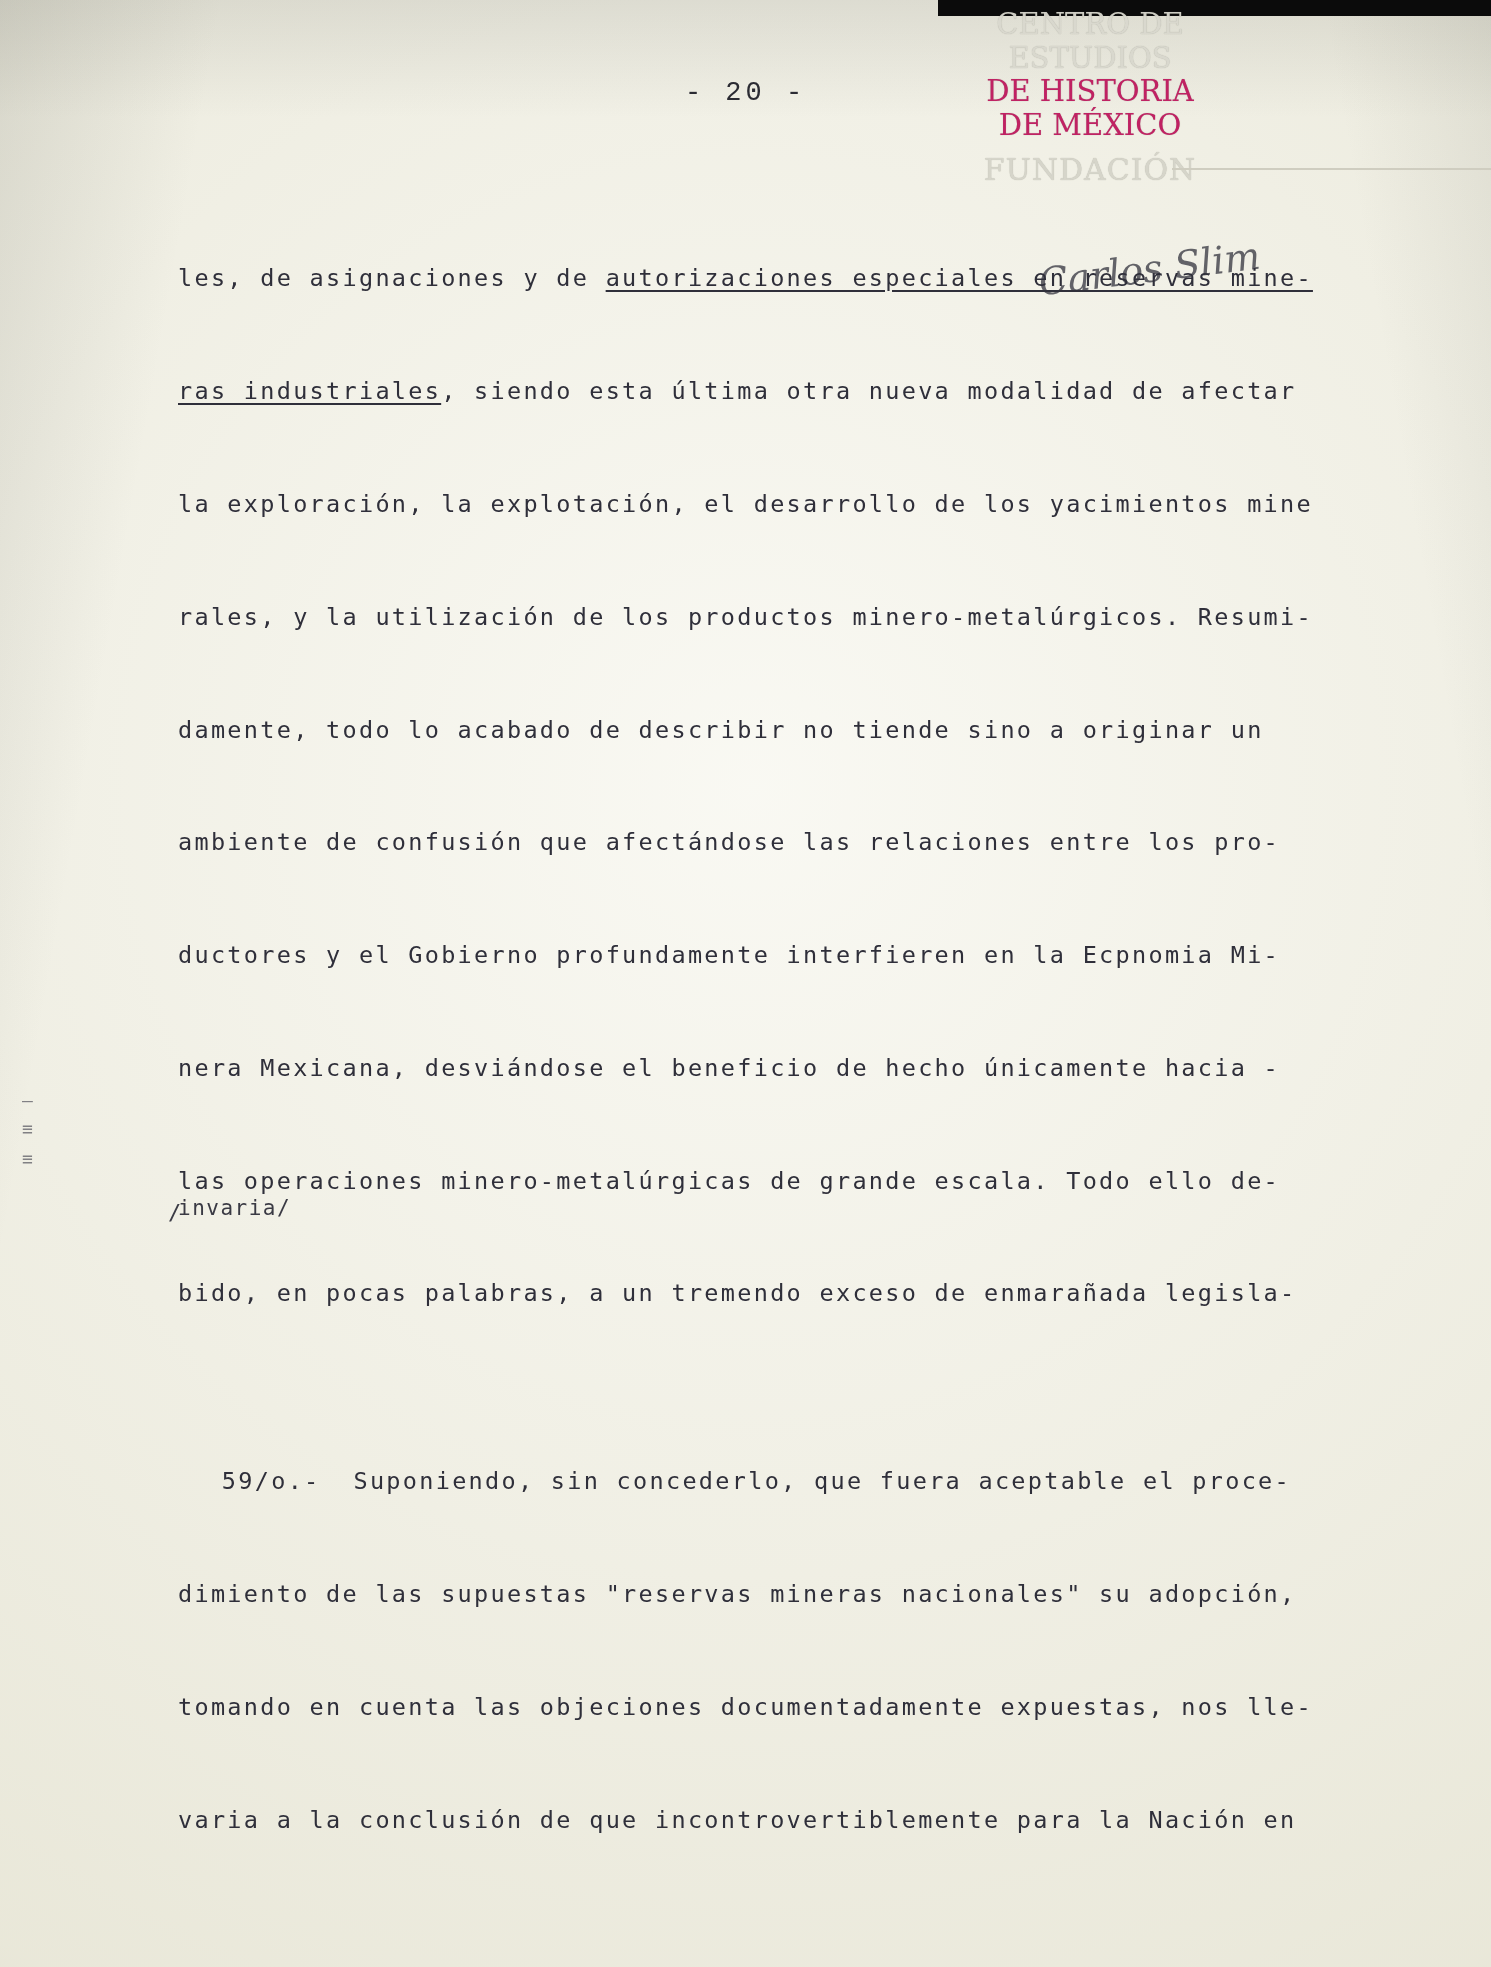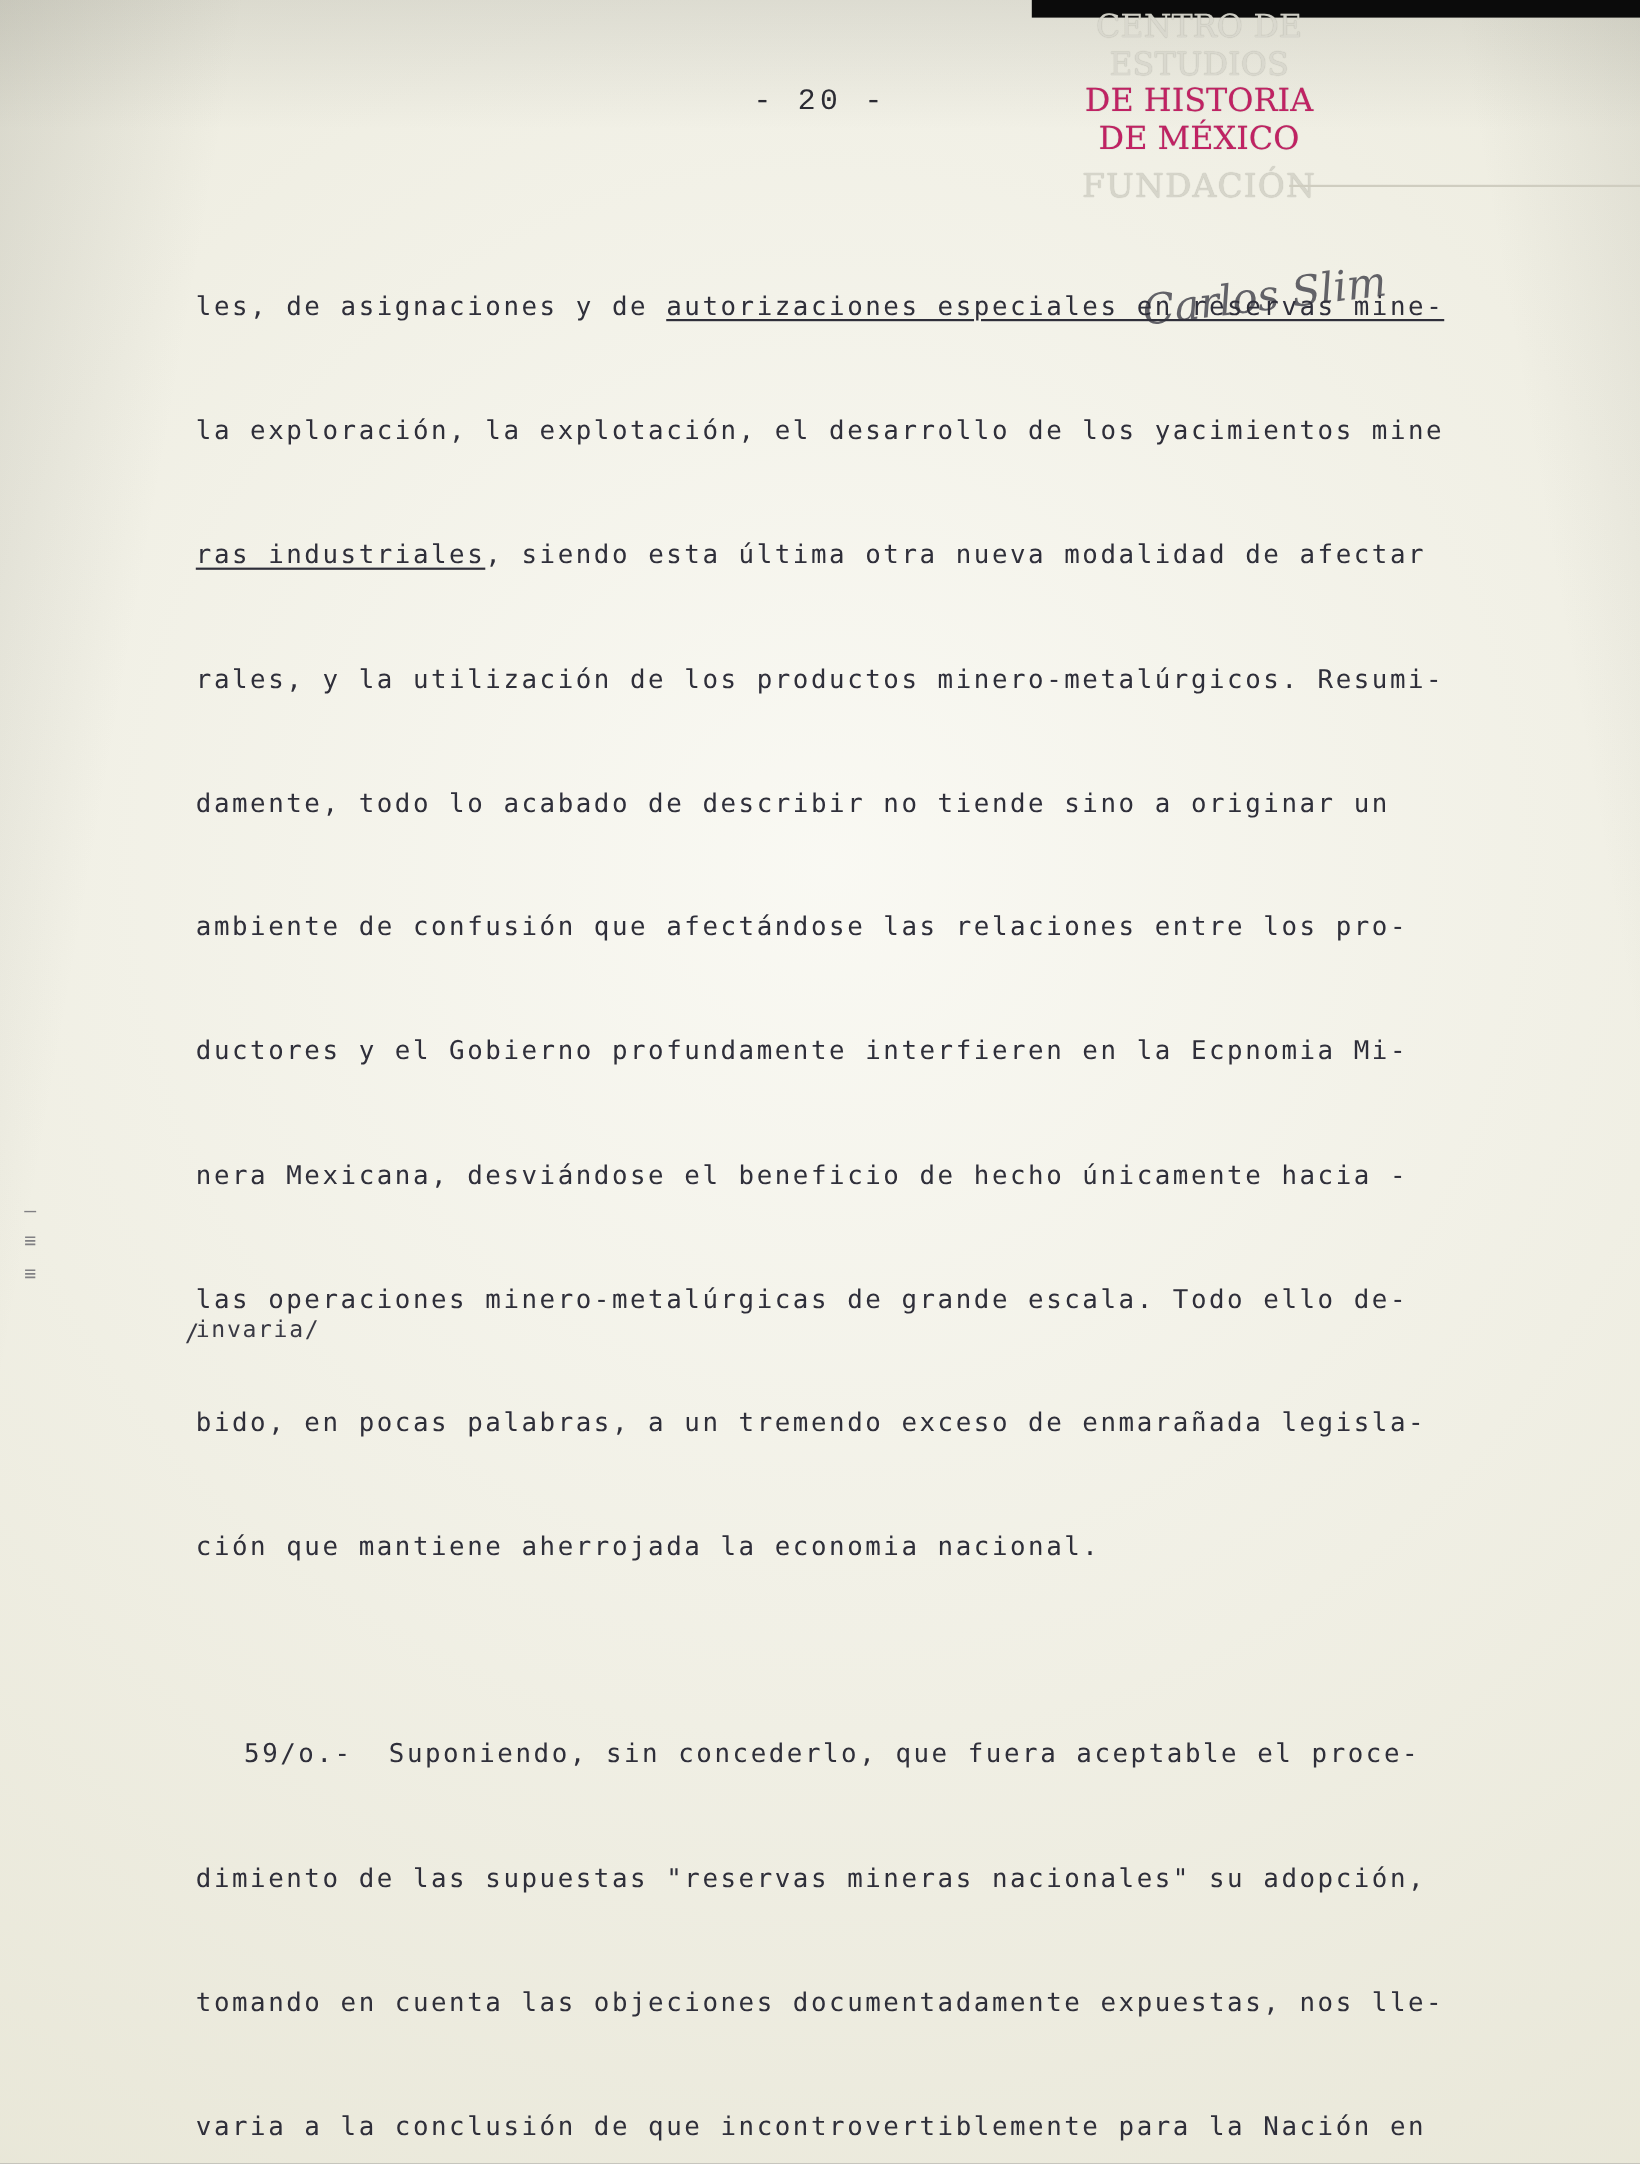--- a/index.html
+++ b/index.html
@@ -155,30 +155,29 @@
   <div class="page-number">- 20 -</div>
 
   <div class="margin-mark" style="top:1090px;">—</div>
   <div class="margin-mark" style="top:1118px;">≡</div>
   <div class="margin-mark" style="top:1148px;">≡</div>
 
   <div class="body-text">
 
     
     <div class="line"><span>les, de asignaciones y de </span><span class="u">autorizaciones especiales en reservas mine-</span></div>
+    <div class="line"><span class="u">ras industriales</span><span>, siendo esta última otra nueva modalidad de afectar</span></div>
     <div class="line">la exploración, la explotación, el desarrollo de los yacimientos mine</div>
-    <div class="line"><span class="u">ras industriales</span><span>, siendo esta última otra nueva modalidad de afectar</span></div>
     <div class="line">rales, y la utilización de los productos minero-metalúrgicos. Resumi-</div>
     <div class="line">damente, todo lo acabado de describir no tiende sino a originar un</div>
     <div class="line">ambiente de confusión que afectándose las relaciones entre los pro-</div>
     <div class="line">ductores y el Gobierno profundamente interfieren en la Ecpnomia Mi-</div>
     <div class="line">nera Mexicana, desviándose el beneficio de hecho únicamente hacia -</div>
     <div class="line">las operaciones minero-metalúrgicas de grande escala. Todo ello de-</div>
     <div class="line">bido, en pocas palabras, a un tremendo exceso de enmarañada legisla-</div>
-    <div class="line">ción que mantiene aherrojada la economia nacional.</div>
 
     
     <div class="line"><span class="indent"></span><span>59/o.-  Suponiendo, sin concederlo, que fuera aceptable el proce-</span></div>
     <div class="line">dimiento de las supuestas "reservas mineras nacionales" su adopción,</div>
     <div class="line">tomando en cuenta las objeciones documentadamente expuestas, nos lle-</div>
     <div class="line">varia a la conclusión de que incontrovertiblemente para la Nación en</div>
     
     
     
     

